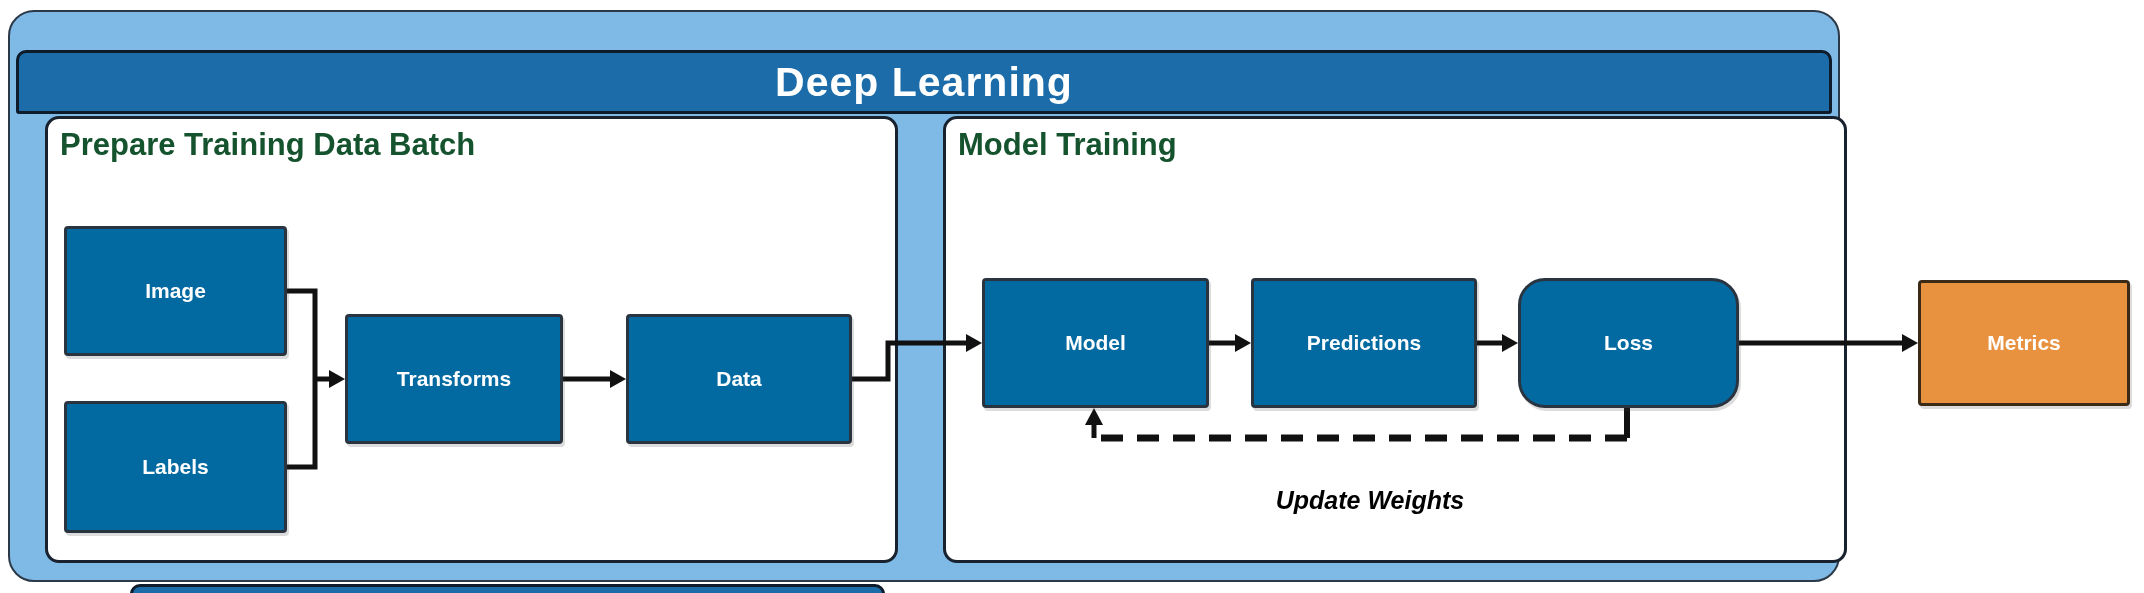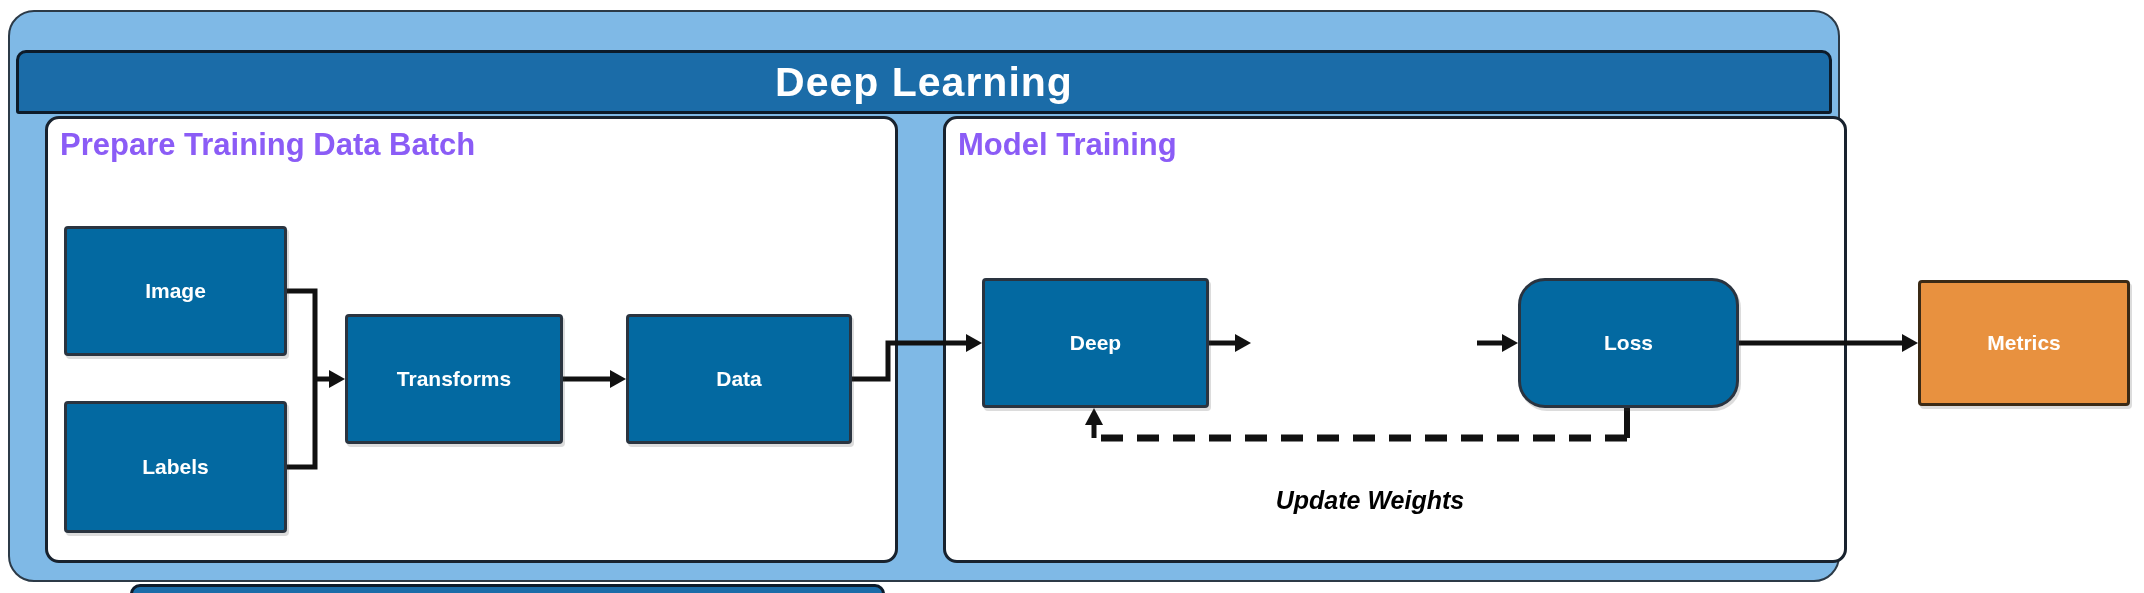--- a/index.html
+++ b/index.html
@@ -58,21 +58,21 @@
     box-sizing: border-box;
   }
   .panel-prepare { left: 45px;  top: 116px; width: 853px; height: 447px; }
   .panel-training { left: 943px; top: 116px; width: 904px; height: 447px; }
   .panel-title {
     position: absolute;
     left: 12px;
     top: 8px;
     font-size: 31px;
     font-weight: bold;
-    color: #8b5cf6;
+    color: #14532d;
     white-space: nowrap;
   }
   
   .node {
     position: absolute;
     background: #0369a1;
     border: 3px solid #2a3440;
     border-radius: 4px;
     box-sizing: border-box;
     color: #ffffff;
@@ -185,21 +185,24 @@
   <div class="node node-labels">
     <span>Labels</span>
   </div>
   <div class="node node-transforms">
     <span>Transforms</span>
   </div>
   <div class="node node-batch">
     <span>Data</span>
   </div>
   <div class="node node-model">
-    <span>Deep</span>
+    <span>Model</span>
+  </div>
+  <div class="node node-predictions">
+    <span>Predictions</span>
   </div>
   <div class="node node-loss">
     <span>Loss</span>
   </div>
   <div class="node node-metrics">
     <span>Metrics</span>
   </div>
 
   <div class="feedback-label">Update Weights</div>
 

